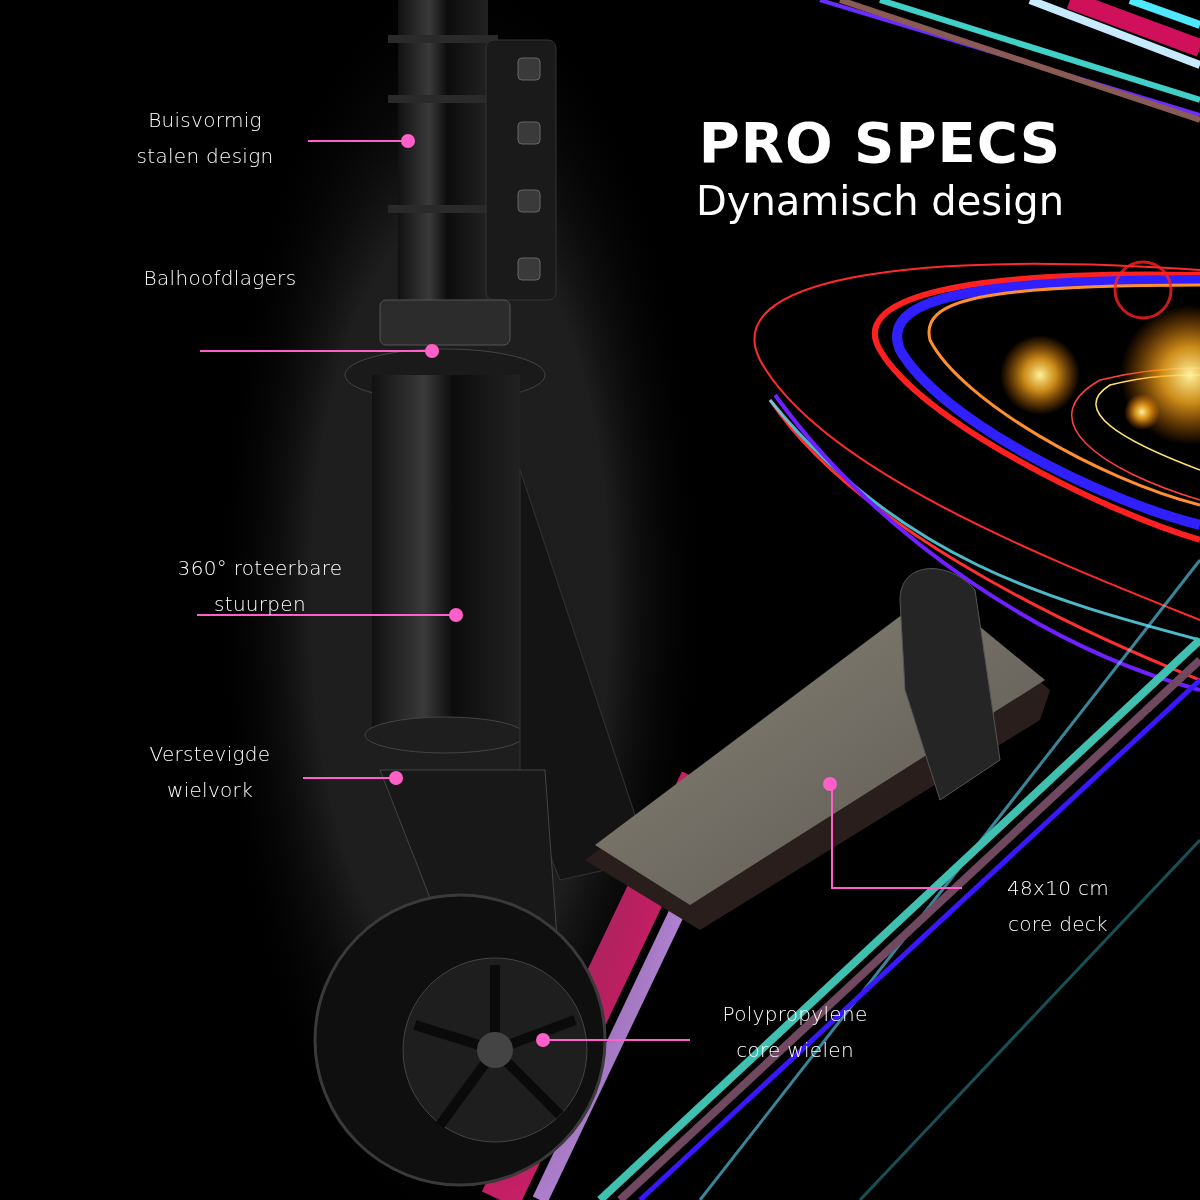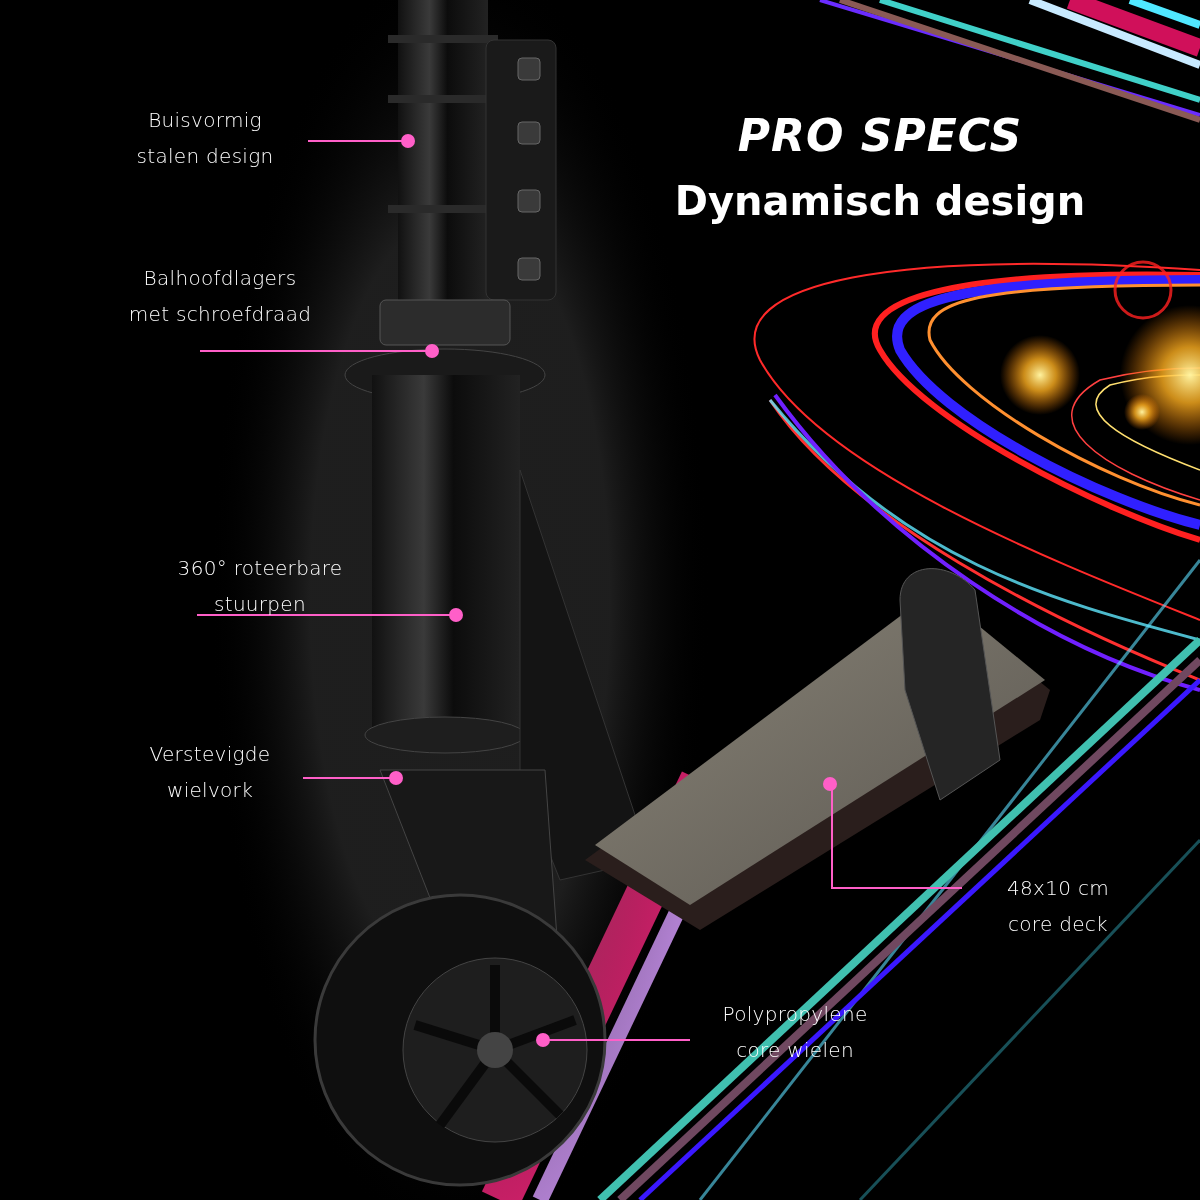--- a/index.html
+++ b/index.html
@@ -2,23 +2,23 @@
 <html><head>
 <meta charset="utf-8">
 <style>
   html, body { margin:0; padding:0; background:#000; }
   body { width:1200px; height:1200px; position:relative; overflow:hidden;
          font-family:"DejaVu Sans", sans-serif; color:#fff; }
   #stage { position:absolute; left:0; top:0; width:1200px; height:1200px; }
   .label { position:absolute; text-align:center; font-size:20px; line-height:36px;
            color:#fff; font-weight:300; letter-spacing:0.3px; white-space:nowrap; }
   .hero-title { position:absolute; left:690px; top:110px; width:380px; text-align:center;
-                font-size:44px; font-weight:bold; font-style:italic; letter-spacing:1px; }
+                font-size:56px; font-weight:bold; letter-spacing:1px; }
   .hero-sub { position:absolute; left:660px; top:178px; width:440px; text-align:center;
-              font-size:40px; font-weight:700; }
+              font-size:40px; font-weight:400; }
 </style>
 </head>
 <body>
 
 <svg id="stage" viewBox="0 0 1200 1200" xmlns="http://www.w3.org/2000/svg">
   <defs>
     <radialGradient id="glow" cx="50%" cy="50%" r="50%">
       <stop offset="0%" stop-color="#fff3a0"></stop>
       <stop offset="40%" stop-color="#ffb020" stop-opacity="0.8"></stop>
       <stop offset="100%" stop-color="#ff8000" stop-opacity="0"></stop>
@@ -136,21 +136,20 @@
 
 <div class="hero-title">PRO SPECS</div>
 <div class="hero-sub">Dynamisch design</div>
 
 <div class="label" style="left:95px; top:102px; width:220px;">
   <div>Buisvormig</div>
   <div>stalen design</div>
 </div>
 <div class="label" style="left:60px; top:260px; width:320px;">
   <div>Balhoofdlagers</div>
-  <div>met schroefdraad</div>
 </div>
 <div class="label" style="left:120px; top:522px; width:280px;margin-top:28px;">
   <div>360° roteerbare</div>
   <div>stuurpen</div>
 </div>
 <div class="label" style="left:110px; top:736px; width:200px;">
   <div>Verstevigde</div>
   <div>wielvork</div>
 </div>
 <div class="label" style="left:963px; top:855px; width:190px;margin-top:15px;">

